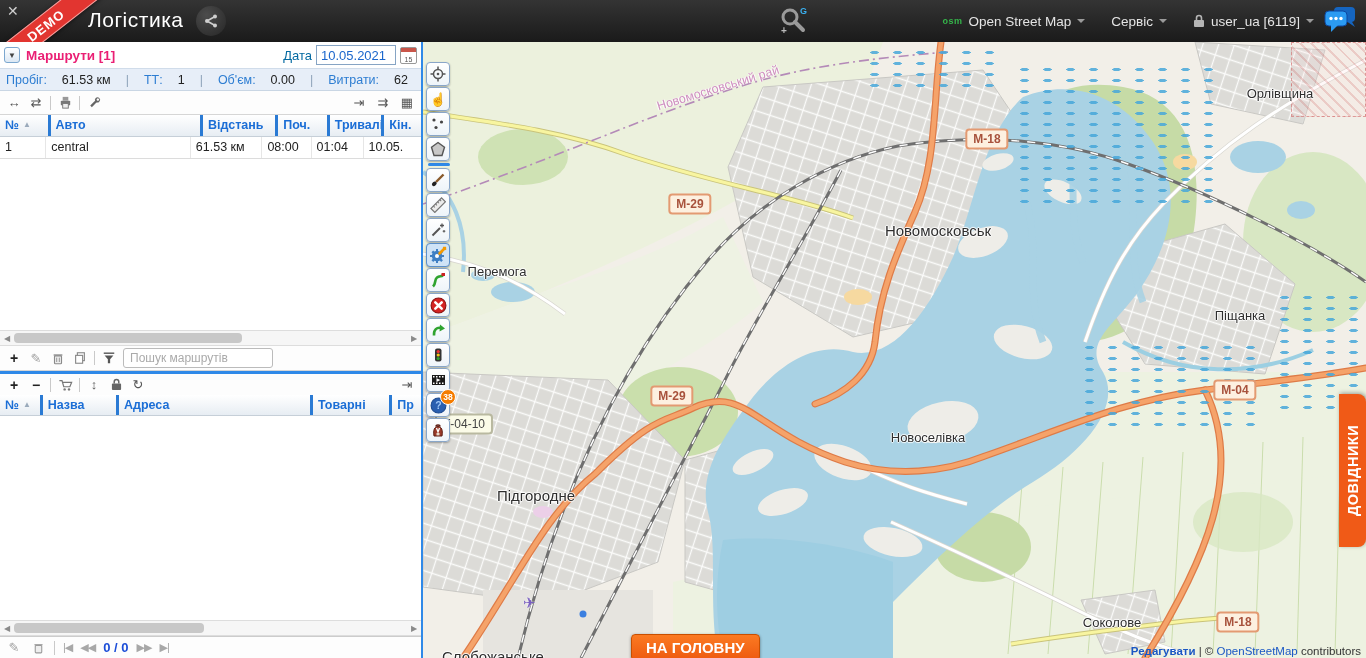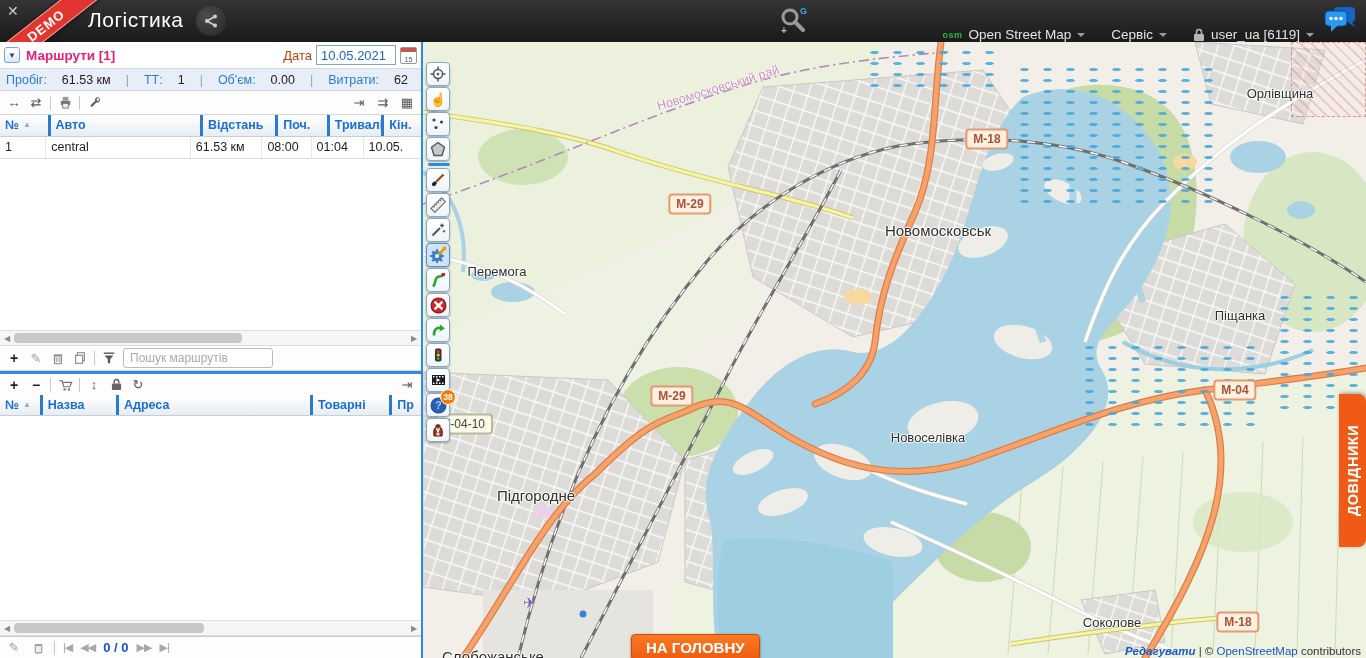--- a/index.html
+++ b/index.html
@@ -15,37 +15,37 @@
             color:#fff; font-weight:bold; font-size:13px; text-align:center; padding:3px 0; letter-spacing:1px; z-index:5;
             box-shadow:0 1px 4px rgba(0,0,0,.5); }
   .hdr-title { position:absolute; left:88px; top:8px; color:#fff; font-size:21px; letter-spacing:.5px; }
   .share-btn { position:absolute; left:196px; top:6px; width:30px; height:30px; border-radius:50%;
                background:radial-gradient(circle at 35% 30%, #4c4c4c, #262626); display:flex; align-items:center; justify-content:center; cursor:pointer; }
   .hdr-search { position:absolute; left:232px; top:7px; width:540px; height:27px; background:#828282;
                 border:1px solid #3c3c3c; border-radius:4px; color:#e9e9e9; font-size:14px; padding:0 10px;
                 box-shadow:inset 0 1px 2px rgba(0,0,0,.35); }
   .hdr-search::placeholder { color:#dedede; opacity:1; }
   .mag { position:absolute; left:778px; top:5px; width:32px; height:32px; cursor:pointer; }
-  .hdr-right { position:absolute; right:52px; top:0; height:42px; display:flex; align-items:flex-end; gap:26px; }
+  .hdr-right { position:absolute; right:52px; top:0; height:42px; display:flex; align-items:center; gap:26px; }
   .menu-item { display:flex; align-items:center; gap:6px; color:#e4e4e4; font-size:13.5px; cursor:pointer; white-space:nowrap; }
   .osm-badge { color:#35b44a; font-weight:bold; font-size:9px; letter-spacing:.5px; }
   .caret { width:0; height:0; border:4px solid transparent; border-top-color:#9a9a9a; margin-top:4px; }
   .chat-btn { position:absolute; right:8px; top:5px; cursor:pointer; }
 
   
   .panel { position:absolute; left:0; top:42px; width:423px; height:616px; background:#fff;
            border-right:2px solid #2f89e8; z-index:20; font-size:12.5px; color:#333; }
   .prow { position:absolute; left:0; width:421px; }
   .p-head { top:0; height:26px; display:flex; align-items:center; padding:0 4px; background:#fff; }
   .collapse-btn { width:16px; height:16px; border:1px solid #7ba7cf; border-radius:3px;
                   background:linear-gradient(#fff,#dce8f4); font-size:8px; color:#444; display:flex;
                   align-items:center; justify-content:center; cursor:pointer; margin-right:6px; }
   .p-title { color:#ea1f74; font-weight:bold; font-size:13.5px; }
   .date-wrap { margin-left:auto; display:flex; align-items:center; gap:4px; }
-  .date-label { color:#c2410c; font-size:13px; }
+  .date-label { color:#0369a1; font-size:13px; }
   .date-input { width:80px; height:20px; border:1px solid #86a4c4; color:#1a66cc; font-size:13px; padding:0 4px; font-family:"Liberation Sans",sans-serif; }
   .cal-btn { width:17px; height:17px; border:1px solid #999; border-radius:2px; background:#fff; position:relative; cursor:pointer; }
   .cal-btn .bar { position:absolute; top:0; left:0; right:0; height:4px; background:#c9564a; }
   .cal-btn .day { position:absolute; bottom:0; width:100%; text-align:center; font-size:7px; color:#555; }
   .p-stats { top:26px; height:23px; background:#e7eef8; border-top:1px solid #d0dcea; border-bottom:1px solid #c9d6e4;
              display:flex; align-items:center; padding:0 6px; gap:15px; white-space:nowrap; overflow:hidden; }
   .stat-l { color:#2d7dd2; }
   .stat-v { color:#222; }
   .stat-sep { color:#8fa4ba; }
   .p-tools { display:flex; align-items:center; gap:6px; padding:0 6px; background:#fdfdfd; border-bottom:1px solid #d6d6d6; }
@@ -92,21 +92,21 @@
   .district { position:absolute; transform:translate(-50%,-50%) rotate(-17deg); color:#cf8fc0; font-size:12.5px;
               white-space:nowrap; text-shadow:1px 0 1px #fff,-1px 0 1px #fff; pointer-events:none; }
   .shield { position:absolute; transform:translate(-50%,-50%); background:#fdf0e0; border:2px solid #e39a72; border-radius:4px;
             color:#a8523c; font-weight:bold; font-size:12px; padding:0 6px; line-height:17px; white-space:nowrap; pointer-events:none; }
   .shield.t { background:#fbfbe8; border-color:#b9b9a0; color:#444; font-weight:normal; }
   .home-btn { position:absolute; left:208px; top:592px; background:linear-gradient(#fb7a22,#ee5a10); border:1px solid #c94f00;
               border-radius:4px; color:#fff; font-weight:bold; font-size:15px; padding:4px 14px; cursor:pointer;
               box-shadow:0 1px 3px rgba(0,0,0,.45); }
   .attrib { position:absolute; right:5px; bottom:1px; font-size:11.5px; color:#333; white-space:nowrap; }
   .attrib .lnk { color:#1a57c4; cursor:pointer; }
-  .attrib .edit { font-weight:bold;font-style:italic; }
+  .attrib .edit { font-weight:bold; }
   .side-tab { position:absolute; right:0; top:352px; width:27px; height:153px; background:#f05a17; border-radius:8px 0 0 8px;
               color:#fff; font-weight:bold; font-size:14.5px; letter-spacing:.5px; writing-mode:vertical-rl;
               transform:rotate(180deg); display:flex; align-items:center; justify-content:center; cursor:pointer;
               box-shadow:-1px 1px 4px rgba(0,0,0,.35); }
   .mtools { position:absolute; left:3px; top:20px; width:26px; display:flex; flex-direction:column; gap:1px; z-index:10; }
   .mbtn { width:24px; height:24px; border:1px solid #89a6c8; border-radius:4px; background:linear-gradient(#ffffff,#eef4f9);
           box-shadow:0 1px 2px rgba(0,0,0,.3); display:flex; align-items:center; justify-content:center;
           font-size:13px; color:#444; cursor:pointer; position:relative; }
   .mbtn.sel { background:#cfe3f6; border-color:#5b8fc9; }
   .mt-sep { width:22px; height:3px; background:#2f89e8; border-radius:2px; margin:1px auto; }

